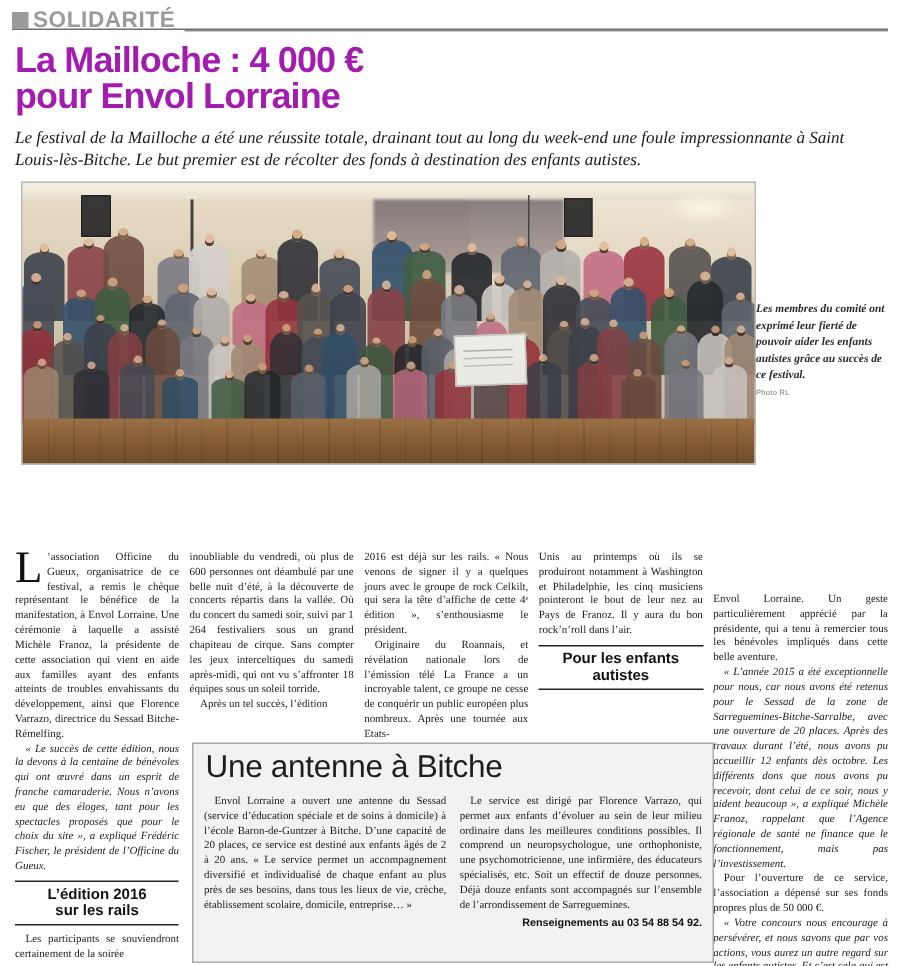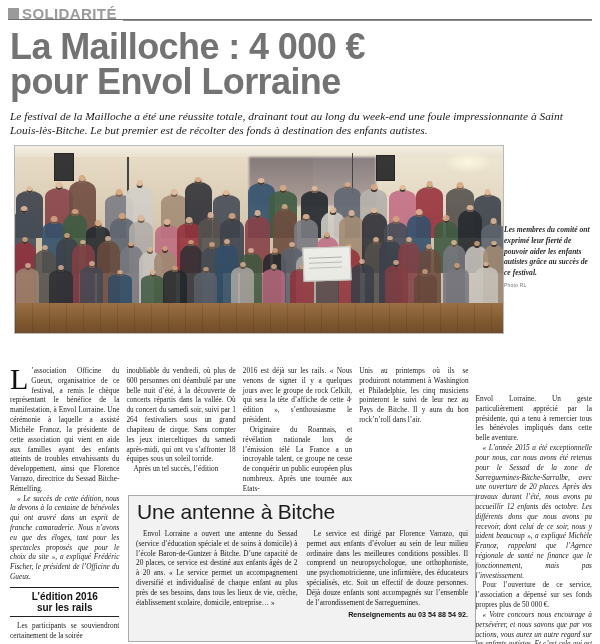--- a/index.html
+++ b/index.html
@@ -33,24 +33,24 @@
     align-self:flex-end;margin-bottom:2px;
   }
   .rubric-underline{
     position:absolute;left:8px;right:8px;top:19px;height:1.2px;background:#6e6e6e;
   }
 
   
   .headline{
     font-family:"Liberation Sans",sans-serif;
     font-weight:bold;
-    font-size:36px;
+    font-size:24px;
     line-height:0.98;
     letter-spacing:-0.6px;
-    color:#737373;
+    color:#a21caf;
     margin:6px 8px 0 10px;
   }
   .headline span{display:block;}
 
   
   .chapeau{
     font-family:"Liberation Serif",serif;
     font-style:italic;
     font-size:11.4px;
     line-height:1.28;
@@ -522,21 +522,25 @@
       <p class="body noind">inoubliable du vendredi, où plus de 600 personnes ont déambulé par une belle nuit d’été, à la découverte de concerts répartis dans la vallée. Où du concert du samedi soir, suivi par 1 264 festivaliers sous un grand chapiteau de cirque. Sans compter les jeux interceltiques du samedi après-midi, qui ont vu s’affronter 18 équipes sous un soleil torride.</p>
       <p class="body">Après un tel succès, l’édition</p>
     </div>
 
     <div class="col">
       <p class="body noind">2016 est déjà sur les rails. « Nous venons de signer il y a quelques jours avec le groupe de rock Celkilt, qui sera la tête d’affiche de cette 4ᵉ édition », s’enthousiasme le président.</p>
       <p class="body">Originaire du Roannais, et révélation nationale lors de l’émission télé La France a un incroyable talent, ce groupe ne cesse de conquérir un public européen plus nombreux. Après une tournée aux Etats-</p>
     </div>
 
     <div class="col">
-      <p class="body noind">Unis au printemps où ils se produiront notamment à Washington et Philadelphie, les cinq musiciens pointeront le suivi de leur nez au Pays de Bitche. Il y aura du bon rock’n’roll dans l’air.</p>
+      <p class="body noind">Unis au printemps où ils se produiront notamment à Washington et Philadelphie, les cinq musiciens pointeront le bout de leur nez au Pays de Franoz. Il y aura du bon rock’n’roll dans l’air.</p>
+      <div class="subhead">
+        <div>Pour les enfants</div>
+        <div>autistes</div>
+      </div>
     </div>
 
     <div class="col">
       <p class="body noind">Envol Lorraine. Un geste particulièrement apprécié par la présidente, qui a tenu à remercier tous les bénévoles impliqués dans cette belle aventure.</p>
       <p class="body quote">« L’année 2015 a été exceptionnelle pour nous, car nous avons été retenus pour le Sessad de la zone de Sarreguemines-Bitche-Sarralbe, avec une ouverture de 20 places. Après des travaux durant l’été, nous avons pu accueillir 12 enfants dès octobre. Les différents dons que nous avons pu recevoir, dont celui de ce soir, nous y aident beaucoup », a expliqué Michèle Franoz, rappelant que l’Agence régionale de santé ne finance que le fonctionnement, mais pas l’investissement.</p>
       <p class="body">Pour l’ouverture de ce service, l’association a dépensé sur ses fonds propres plus de 50 000 €.</p>
       <p class="body quote">« Votre concours nous encourage à persévérer, et nous savons que par vos actions, vous aurez un autre regard sur les enfants autistes. Et c’est cela qui est formidable ».</p>
     </div>
 
   </div>

